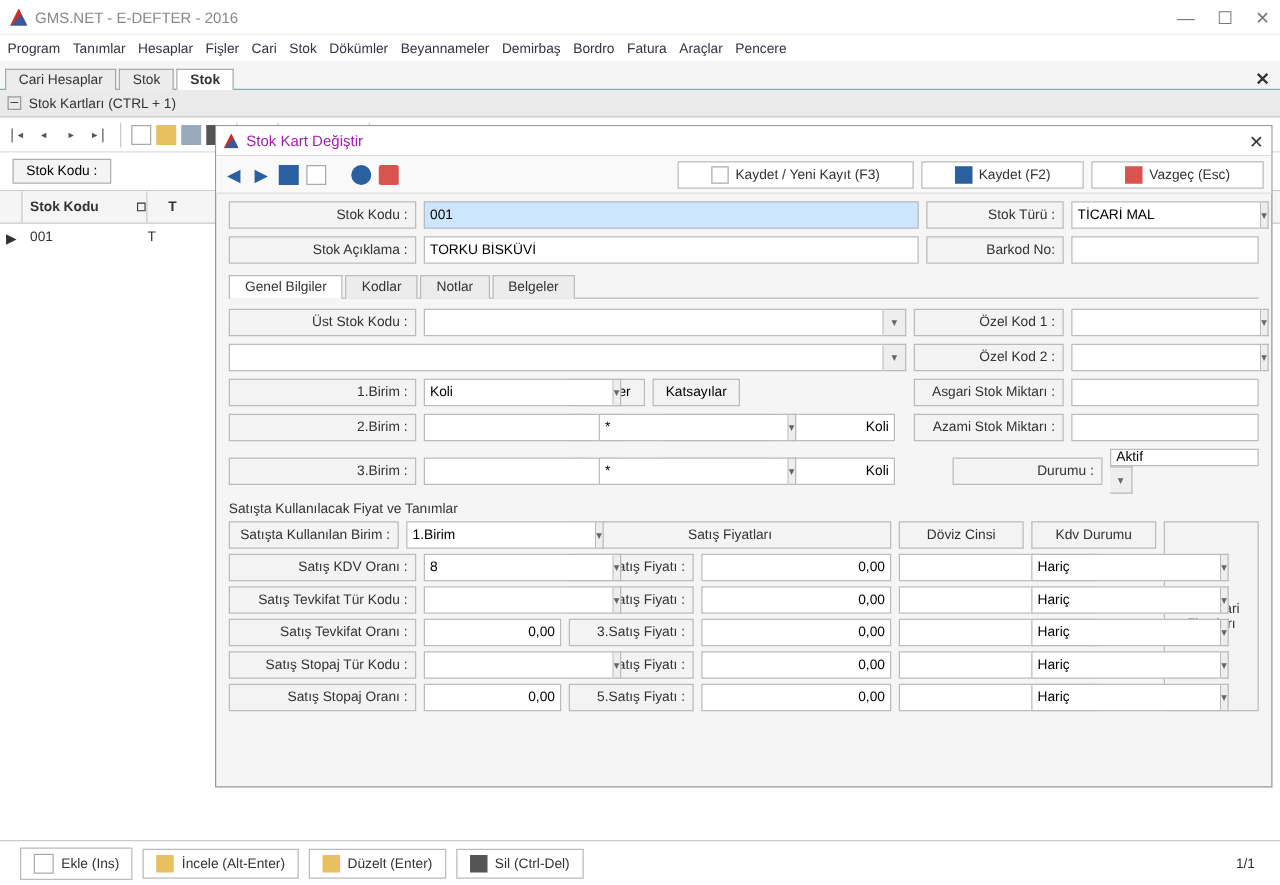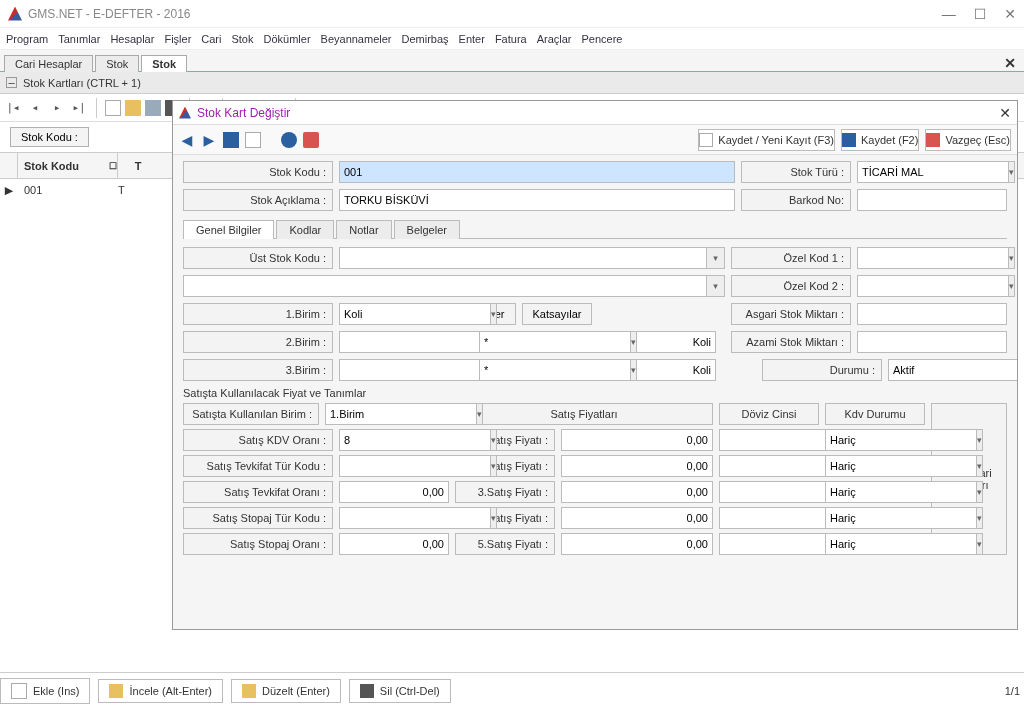--- a/index.html
+++ b/index.html
@@ -25,30 +25,30 @@
 .btn { border: 1px solid #b1b1b1; background: #f4f4f4; padding: 3px 10px; cursor: pointer; font-size: 11px; }
 .gridarea { position: relative; height: 544px; border-top: 1px solid #ccc; }
 .gridhead { height: 26px; display: flex; align-items: center; border-bottom: 1px solid #ccc; background: #f5f5f5; font-weight: bold; }
 .gridhead .gh1 { width: 18px; border-right: 1px solid #ccc; height: 100%; }
 .gridhead .gh2 { width: 100px; padding-left: 6px; border-right: 1px solid #ccc; height: 100%; display:flex;align-items:center; }
 .gridhead .gh3 { width: 40px; text-align:center; height:100%; display:flex;align-items:center;justify-content:center;}
 .gridrow { display: flex; height: 22px; align-items: center; }
 .gridrow .gc0 { width: 18px; text-align: center; color: #333; }
 .gridrow .gc1 { width: 100px; padding-left: 6px; }
 .gridrow .gc2 { width: 40px; }
-.bottombar { position: absolute; bottom: 0; left: 0; right: 0; height: 36px; border-top: 1px solid #ccc; display: flex; align-items: center; padding: 0 0; gap: 8px; background: #fff; }
+.bottombar { position: absolute; bottom: 0; left: 0; right: 0; height: 36px; border-top: 1px solid #ccc; display: flex; align-items: center; padding: 0 16px; gap: 8px; background: #fff; }
 .bottombar .pbtn { display: inline-flex; align-items: center; gap: 6px; border: 1px solid #bbb; padding: 4px 10px; cursor: pointer; }
 .bottombar .pcount { margin-left: auto; margin-right: 4px; }
 .modal-backdrop { position: absolute; top: 100px; left: 172px; right: 6px; height: 530px; background: #f5f5f5; border: 1px solid #999; z-index: 10; display: flex; flex-direction: column; }
 .modal-title { height: 24px; display: flex; align-items: center; padding: 0 6px; border-bottom: 1px solid #ddd; background: #fff; }
 .modal-title .logo { width: 12px; height: 12px; margin-right: 6px; background: linear-gradient(135deg,#c4302b 50%,#3b5998 50%); clip-path: polygon(50% 0,100% 100%,0 100%); }
 .modal-title .mt { color: #a21caf; font-size: 12px; }
 .modal-title .mx { margin-left: auto; font-size: 14px; cursor: pointer; }
 .modal-toolbar { height: 30px; display: flex; align-items: center; padding: 0 6px; gap: 6px; background: #f9f9f9; border-bottom: 1px solid #ddd; }
-.tbtn { border: 1px solid #bbb; padding: 3px 0; cursor: pointer; background: #fff; display: inline-flex; align-items: center; gap: 5px; font-size: 11px; }
+.tbtn { border: 1px solid #bbb; padding: 3px 26px; cursor: pointer; background: #fff; display: inline-flex; align-items: center; gap: 5px; font-size: 11px; }
 .tbtn .ic { width: 14px; height: 14px; display: inline-block; }
 .tbtn.vazg .ic { background:#d9534f; }
 .tbtn.kayd .ic { background:#2a5fa0; }
 .tbtn.yeni .ic { background:#fff; border:1px solid #aaa; }
 .modal-body { flex: 1; padding: 6px 10px 10px 10px; overflow: auto; }
 .row { display: flex; align-items: center; gap: 6px; margin-bottom: 6px; }
 .lbl { border: 1px solid #bbb; background: #f3f3f3; height: 22px; display: flex; align-items: center; justify-content: flex-end; padding: 0 6px; font-size: 11px; }
 .inp { border: 1px solid #bbb; background: #fff; height: 22px; padding: 0 4px; font-size: 11px; font-family: inherit; }
 .cbwrap { position: relative; display: flex; }
 .cbwrap .inp { flex:1; }
@@ -83,21 +83,21 @@
 <div class="menubar">
   <span>Program</span>
   <span>Tanımlar</span>
   <span>Hesaplar</span>
   <span>Fişler</span>
   <span>Cari</span>
   <span>Stok</span>
   <span>Dökümler</span>
   <span>Beyannameler</span>
   <span>Demirbaş</span>
-  <span>Enter</span>
+  <span>Bordro</span>
   <span>Fatura</span>
   <span>Araçlar</span>
   <span>Pencere</span>
 </div>
 
 <div class="tabstrip">
   <div class="tab">Cari Hesaplar</div>
   <div class="tab">Stok</div>
   <div class="tab active">Stok</div>
   <div class="close">✕</div>
@@ -280,21 +280,21 @@
         </div>
       <div class="eq">=</div>
       <div class="cbwrap" style="width:45px;">
           <input class="inp" value="*" style="">
           <span class="dd">▾</span>
         </div>
       <input class="inp" style="width: 90px;">
       <input class="inp righttext" style="width: 90px;" readonly="" value="Koli">
       <div style="flex:1"></div>
       <div class="lbl" style="width:120px;">Durumu :</div>
-      <div class="cbwrap" style="width:119px;">
+      <div class="cbwrap" style="width:119px;flex-direction:column;">
           <input class="inp" value="Aktif" style="">
           <span class="dd">▾</span>
         </div>
     </div>
 
     <div class="section-title">Satışta Kullanılacak Fiyat ve Tanımlar</div>
 
     <div style="display:flex; gap:6px;">
 
       <div style="display:flex; flex-direction:column; gap:4px;">

